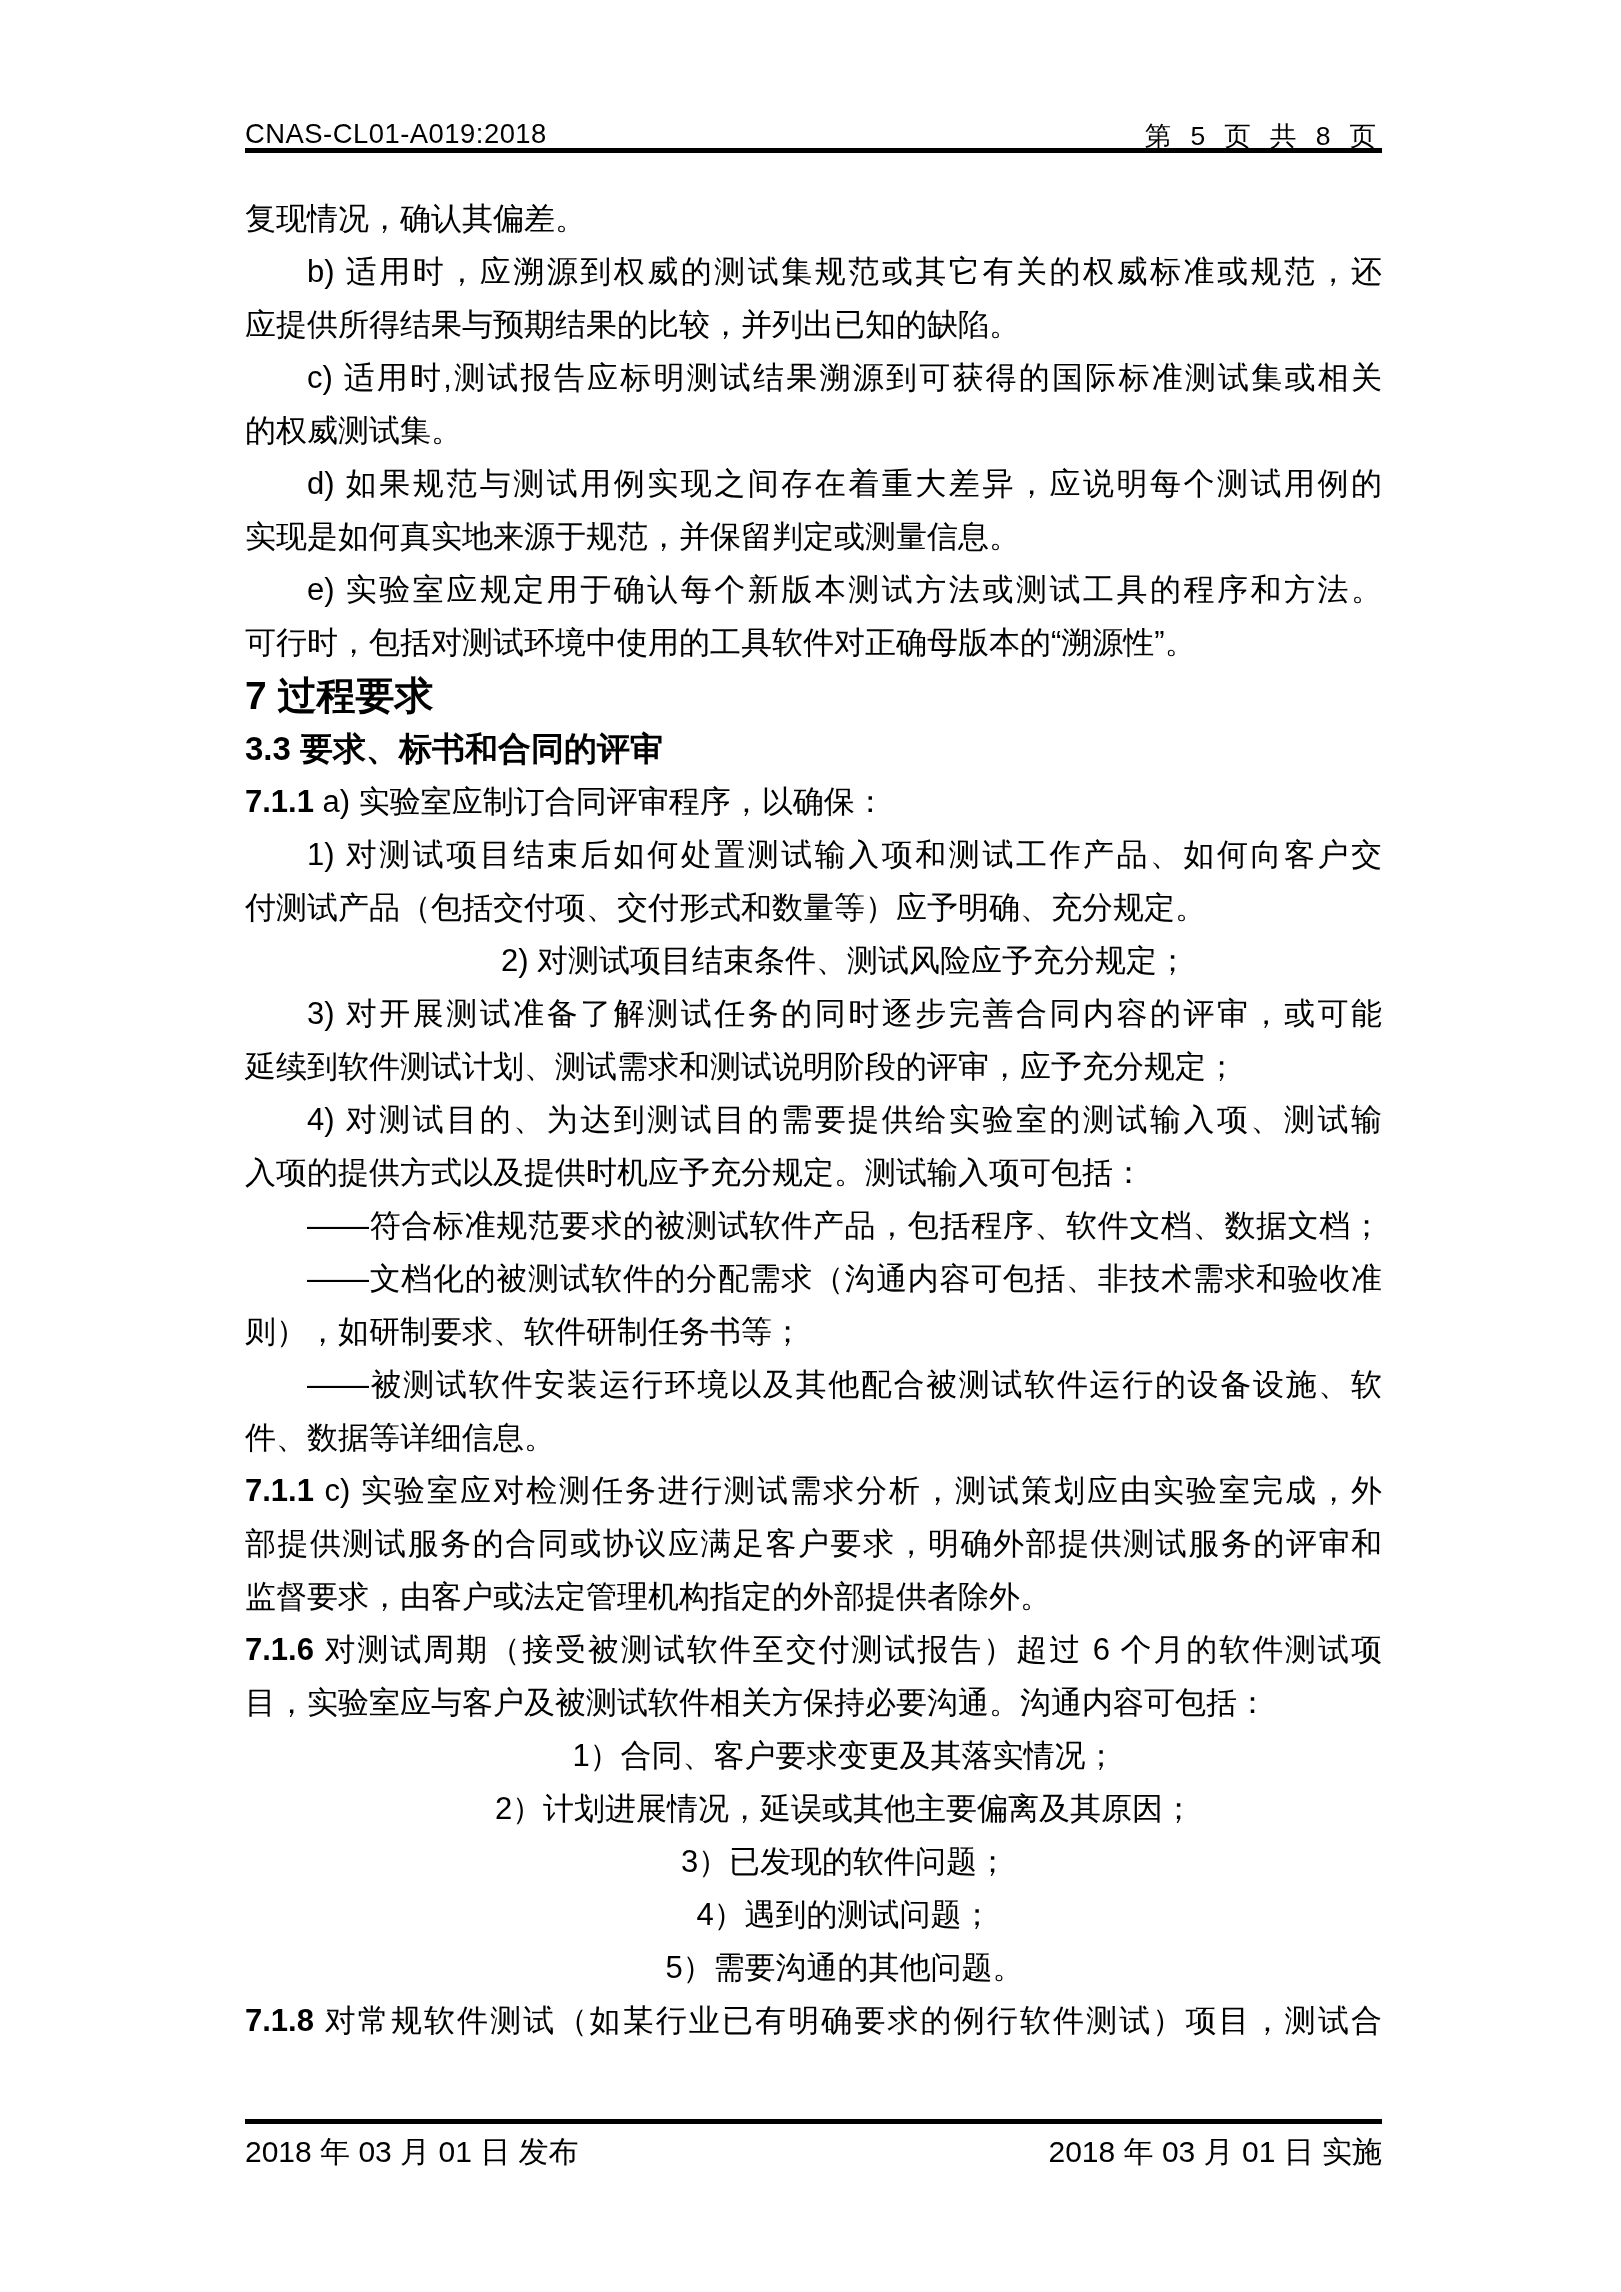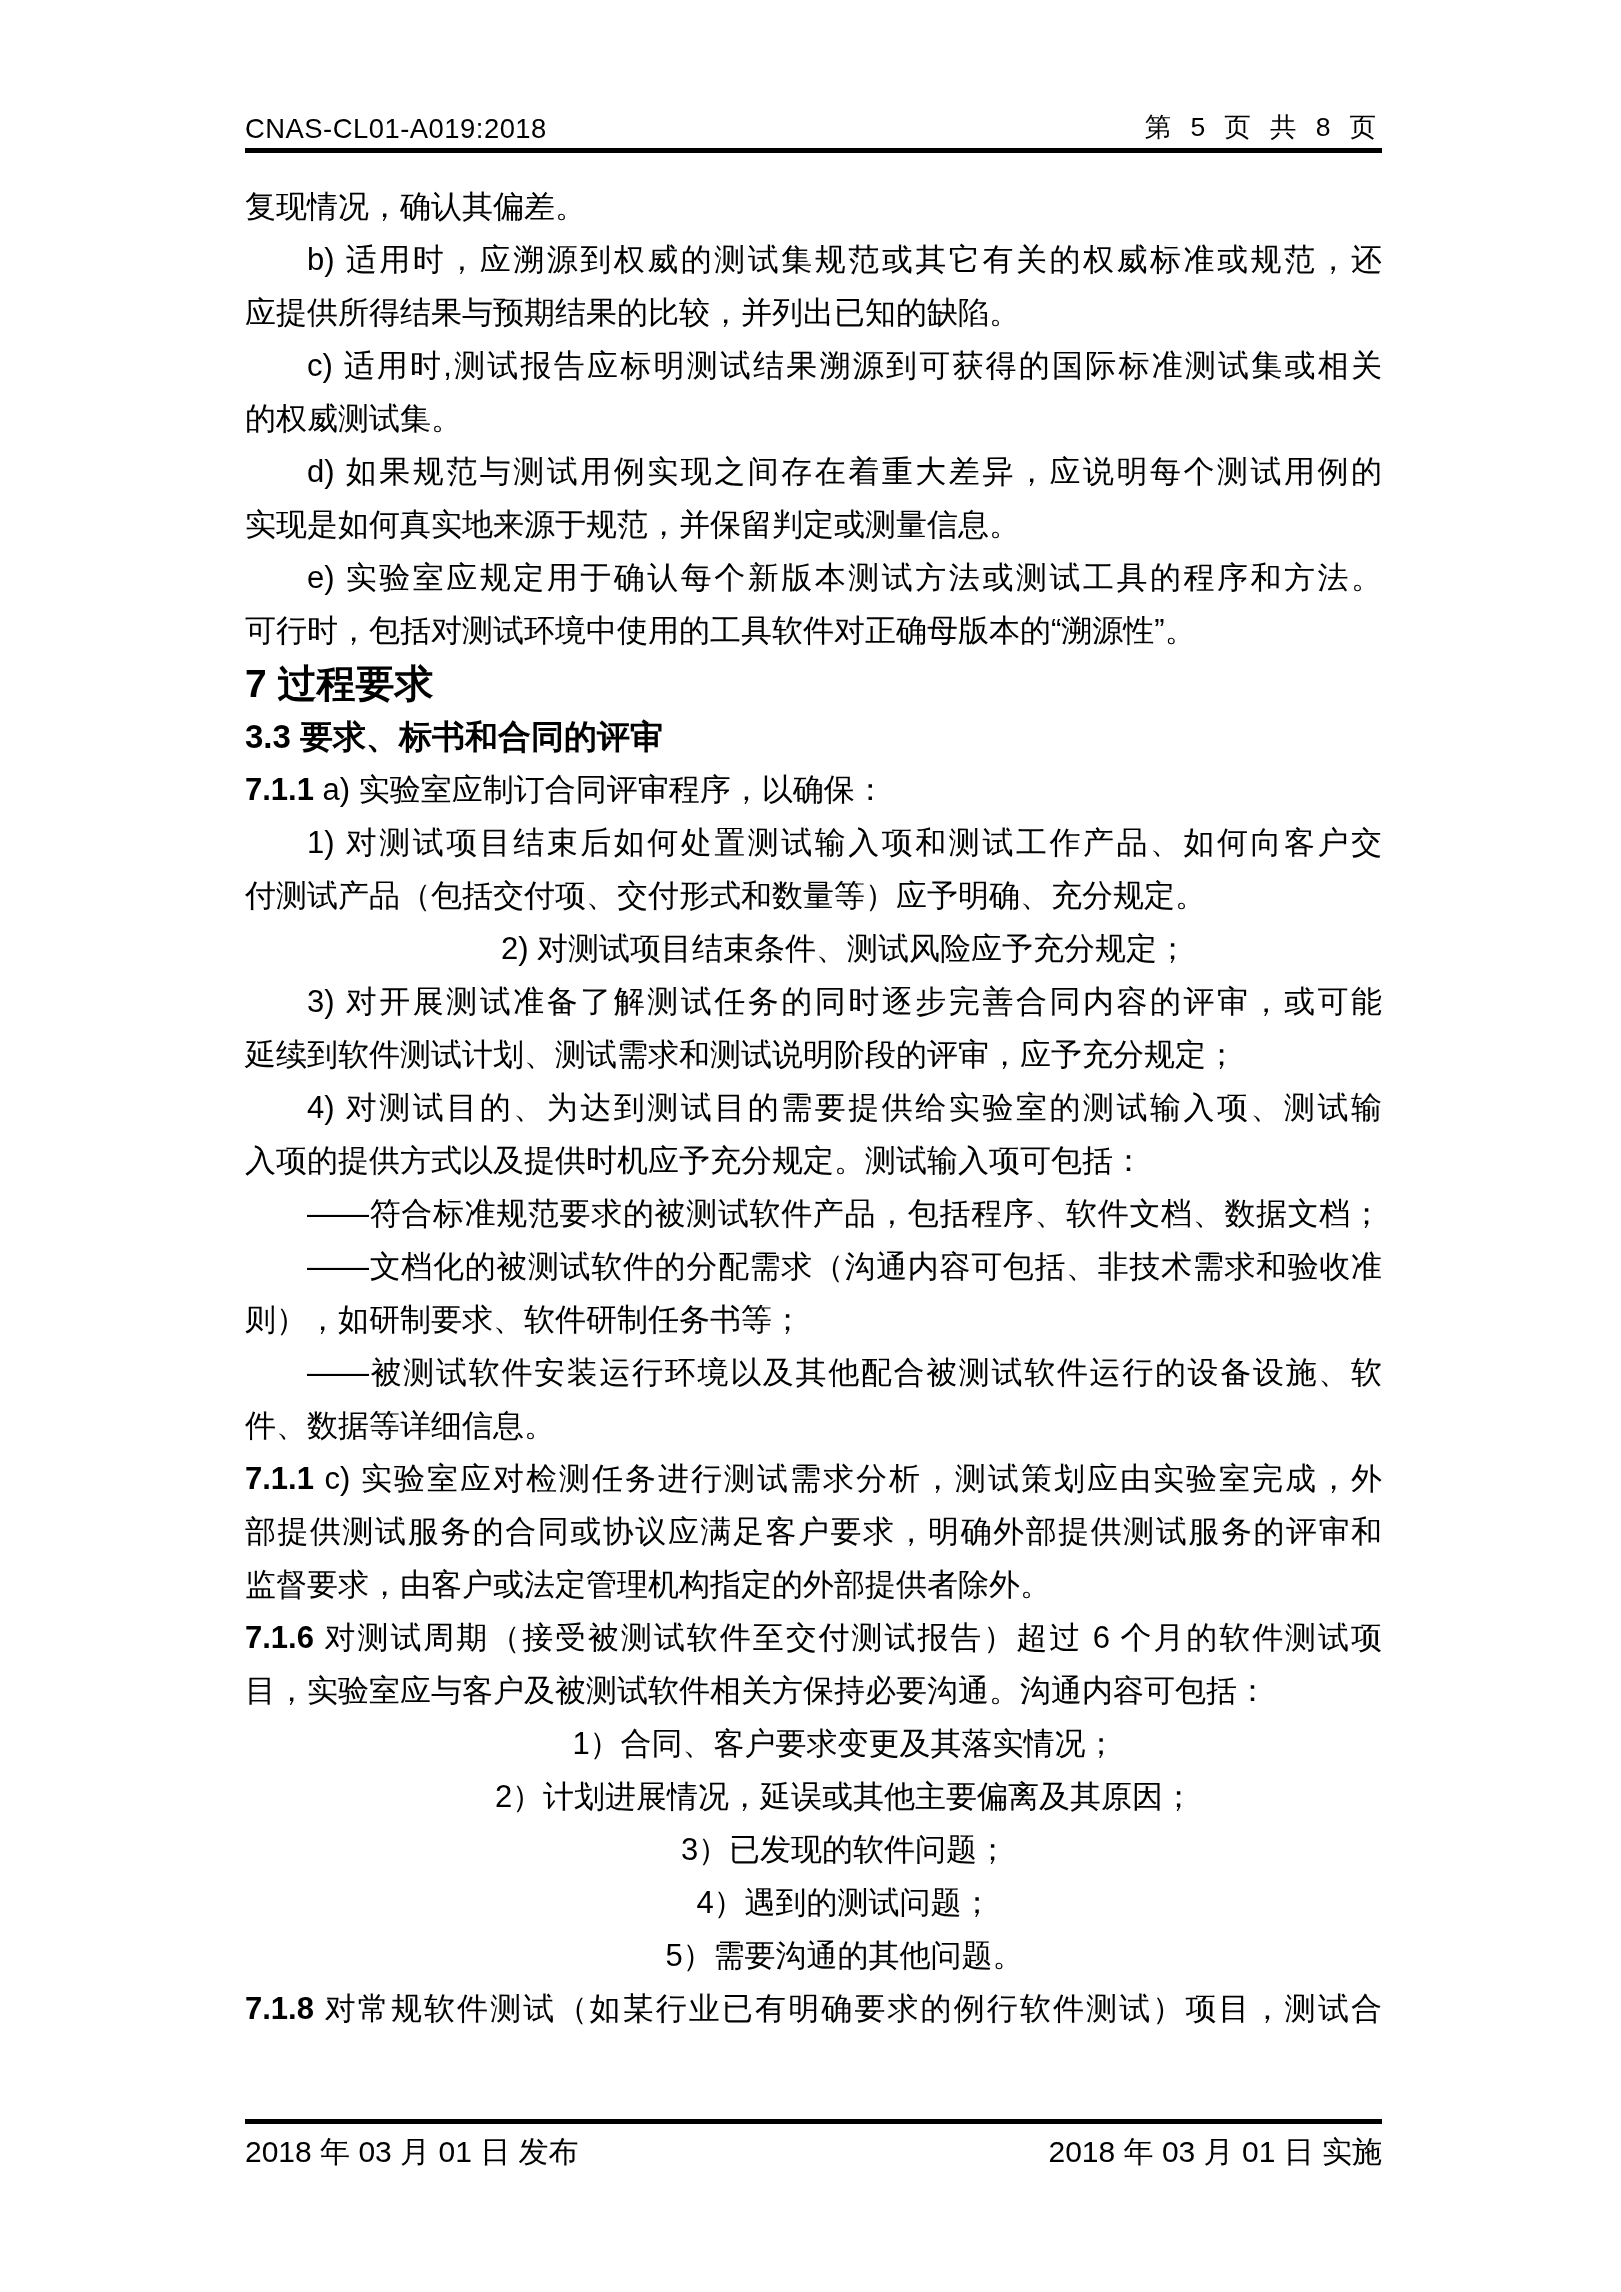--- a/index.html
+++ b/index.html
@@ -5,27 +5,27 @@
   html,body{margin:0;padding:0;}
   body{
     width:1621px;height:2293px;position:relative;
     background:#ffffff;color:#000000;
     font-family:"Liberation Sans", serif;
     overflow:hidden;
   }
   .content-col{position:absolute;left:245px;width:1137px;}
 
   
-  .page-header{top:102px;height:43px;display:flex;justify-content:space-between;align-items:flex-end;}
+  .page-header{top:118px;height:43px;display:flex;justify-content:space-between;}
   .doc-code{font-size:27.4px;letter-spacing:0.5px;}
   .page-number{font-size:26.5px;letter-spacing:5.9px;}
   .header-rule{top:148px;height:4.9px;background:#000;}
 
   
-  .doc-body{top:180px;}
+  .doc-body{top:192px;}
   .line{
     height:53px;line-height:53px;
     font-size:31px;
     text-align:left;
     white-space:nowrap;
   }
   .line.wrapfull{
     white-space:normal;
     text-align:justify;
     text-align-last:justify;

